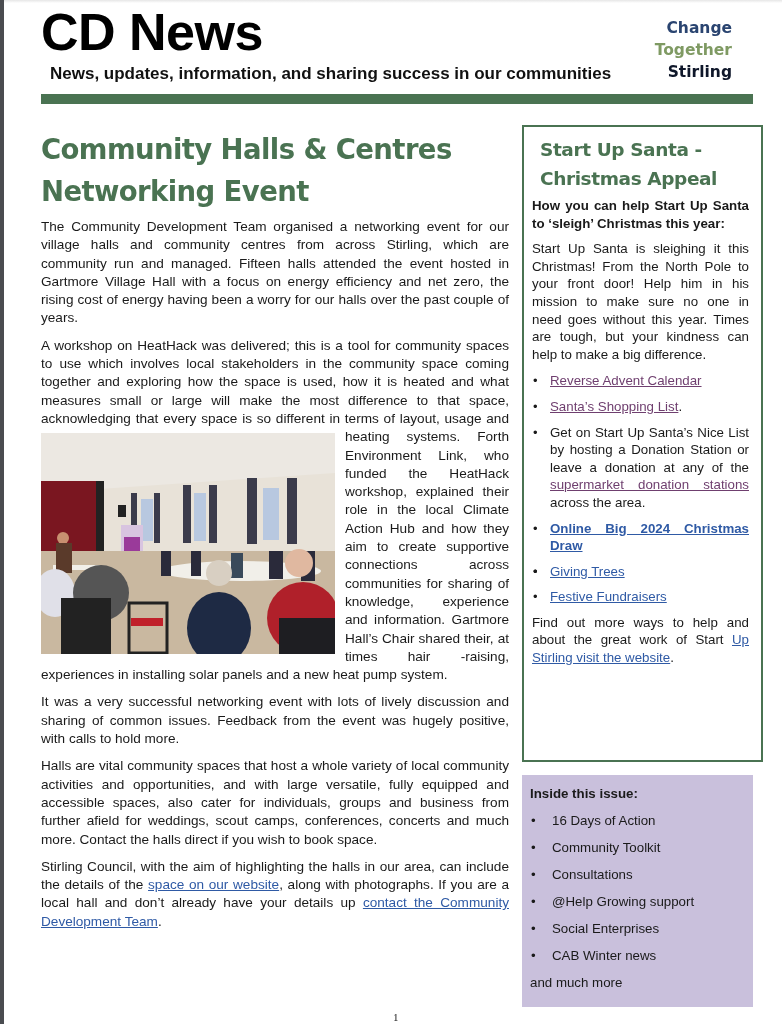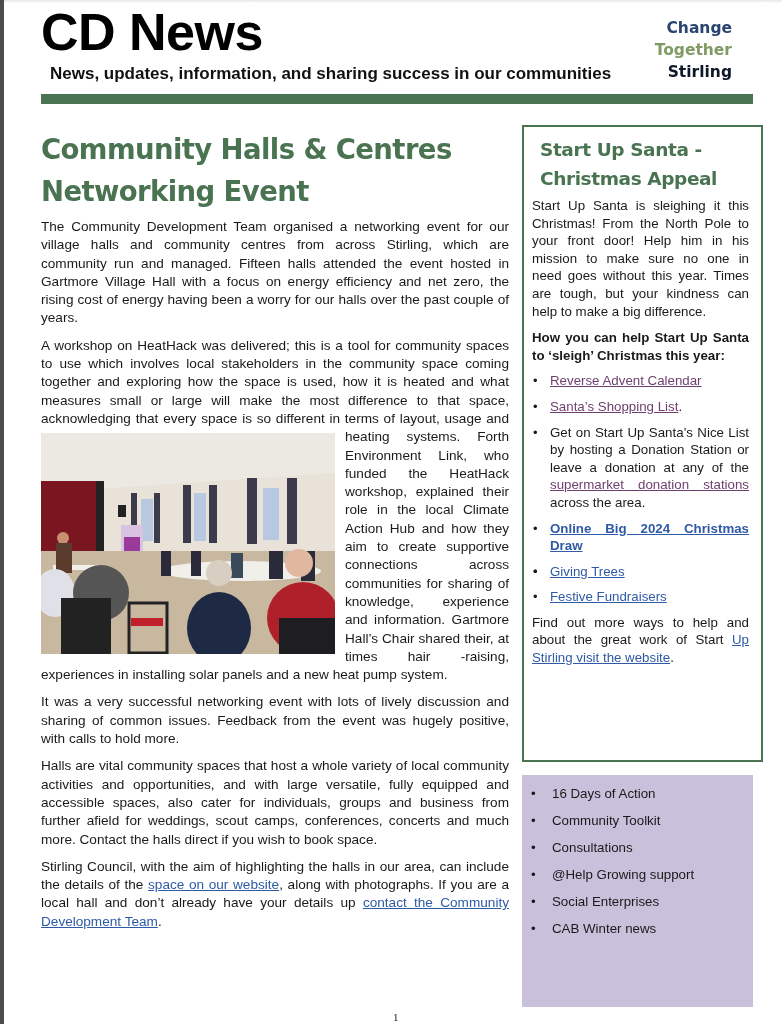--- a/index.html
+++ b/index.html
@@ -136,41 +136,43 @@
   <p class="body-p" style="clear:both;">It was a very successful networking event with lots of lively discussion and sharing of common issues.  Feedback from the event was hugely positive, with calls to hold more.</p>
   <p class="body-p">Halls are vital community spaces that host a whole variety of local community activities and opportunities, and with large versatile, fully equipped and accessible spaces, also cater for individuals, groups and business from further afield for weddings, scout camps, conferences, concerts and much more.  Contact the halls direct if you wish to book space.</p>
   <p class="body-p">
     <span>Stirling Council, with the aim of highlighting the halls in our area, can include the details of the </span><a class="link">space on our website</a><span>, along with photographs. If you are a local hall and don’t already have your details up </span><a class="link">contact the Community Development Team</a><span>.</span>
   </p>
 </div>
 
 <div class="santa-box">
   <div class="santa-inner">
     <h2 class="santa-title">Start Up Santa - Christmas Appeal</h2>
+    <p class="santa-p santa-bold" style="margin-bottom:8px;">How you can help Start Up Santa to ‘sleigh’ Christmas this year:</p>
     <p class="santa-p">Start Up Santa is sleighing it this Christmas! From the North Pole to your front door! Help him in his mission to make sure no one in need goes without this year. Times are tough, but your kindness can help to make a big difference.</p>
-    <p class="santa-p santa-bold" style="margin-bottom:8px;">How you can help Start Up Santa to ‘sleigh’ Christmas this year:</p>
     <ul class="santa-list">
       <li><span class="bullet">•</span><a class="link-purple">Reverse Advent Calendar</a></li>
       <li><span class="bullet">•</span><a class="link-purple">Santa’s Shopping List</a><span>.</span></li>
       <li><span class="bullet">•</span><span>Get on Start Up Santa’s Nice List by hosting a Donation Station or leave a donation at any of the </span><a class="link-purple">supermarket donation stations</a><span> across the area.</span></li>
       <li><span class="bullet">•</span><a class="link-bold">Online Big 2024 Christmas Draw</a></li>
       <li><span class="bullet">•</span></li>
       <li><span class="bullet">•</span><a class="link">Giving Trees</a></li>
       <li><span class="bullet">•</span><a class="link">Festive Fundraisers</a></li>
     </ul>
     <p class="santa-p">
       <span>Find out more ways to help and about the great work of Start </span><a class="link">Up Stirling visit the website</a><span>.</span>
     </p>
   </div>
 </div>
 
 <div class="issue-box">
+  <div class="issue-title">Inside this issue:</div>
   <ul class="issue-list">
     <li><span class="bullet">•</span><span>16 Days of Action</span></li>
     <li><span class="bullet">•</span><span>Community Toolkit</span></li>
     <li><span class="bullet">•</span><span>Consultations</span></li>
     <li><span class="bullet">•</span><span>@Help Growing support</span></li>
     <li><span class="bullet">•</span><span>Social Enterprises</span></li>
     <li><span class="bullet">•</span><span>CAB Winter news</span></li>
   </ul>
+  <div class="issue-more">and much more</div>
 </div>
 
 <div class="page-num">1</div>
 
 </body></html>

